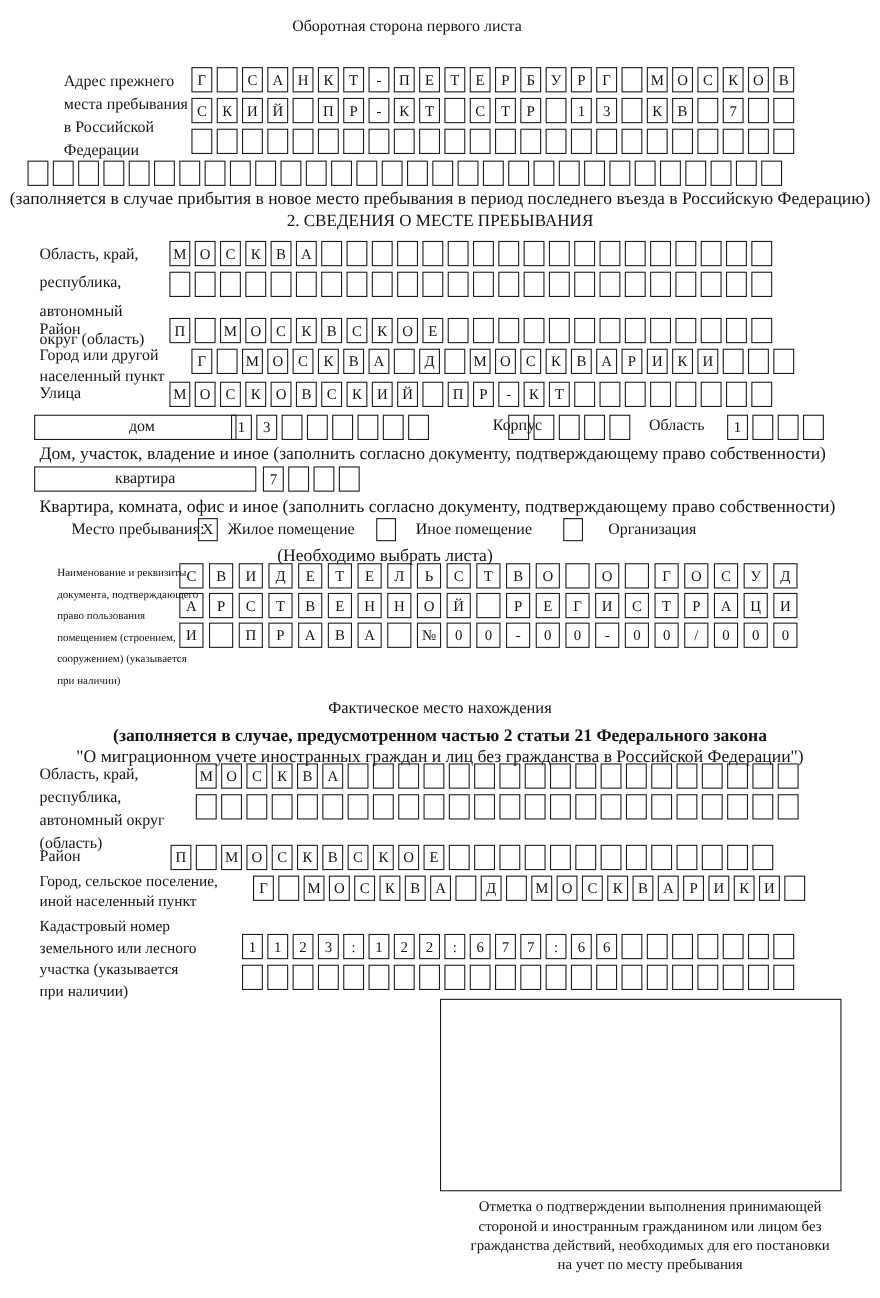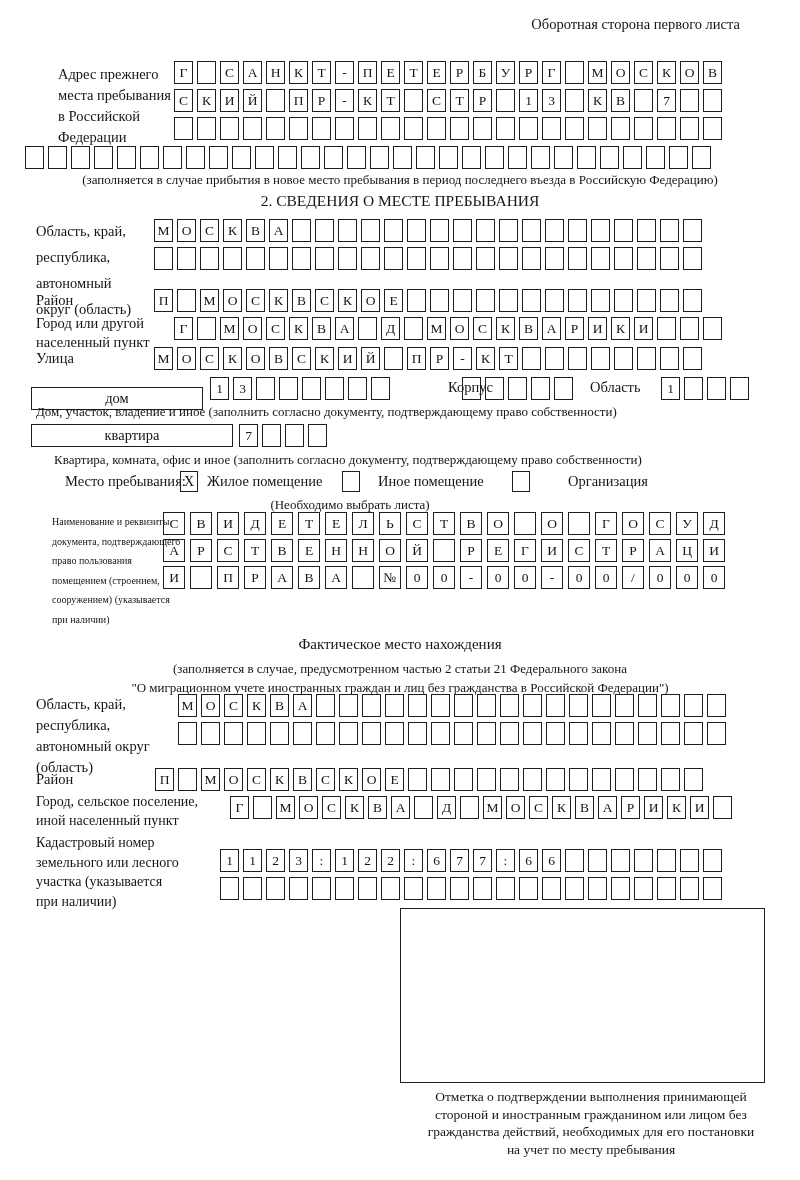--- a/index.html
+++ b/index.html
@@ -1,38 +1,38 @@
 <!DOCTYPE html>
 <html><head>
 <meta charset="utf-8">
 <style>
   html,body{margin:0;padding:0;background:#fff;}
   .page{position:relative;width:800px;height:1180px;background:#ffffff;
         font-family:"Liberation Serif","DejaVu Serif",serif;color:#151515;overflow:hidden;}
   .abs{position:absolute;}
   .lbl{font-size:14.5px;white-space:pre-line;}
-  .cap{font-size:13px;}
+  .cap{font-size:16px;}
   .center{left:0;width:800px;text-align:center;}
   .bold{font-weight:normal;}
   .crow{display:flex;height:24px;}
   .cell{flex:none;width:17px;height:21px;border:1.5px solid #1e1e1e;margin-right:4px;
         font-size:13.5px;line-height:21px;text-align:center;}
   .wide .cell{width:20px;margin-right:5px;}
   .wbox{border:1.5px solid #1e1e1e;height:21px;line-height:21px;text-align:center;font-size:14.5px;}
   .cbox{width:16px;height:19px;border:1.5px solid #1e1e1e;text-align:center;
         font-size:14px;line-height:19px;}
   .bigbox{border:1.5px solid #1e1e1e;background:#fff;}
   .inl{font-size:14.5px;}
 </style>
 </head>
 <body>
 
 <div class="page">
 
-  <div class="abs inl" style="top:16px;left:0;width:740px;text-align:right;font-size:14.5px;">Оборотная сторона первого листа</div>
+  <div class="abs inl" style="top:16px;left:0;width:740px;text-align:center;font-size:14.5px;">Оборотная сторона первого листа</div>
 
   <div class="abs lbl" style="top:64px;left:36px;line-height:21px;margin-left:22px;">Адрес прежнего
 места пребывания
 в Российской
 Федерации</div>
   <div class="abs crow" style="top:61px;left:174px;">
       <span class="cell">Г</span>
       <span class="cell"></span>
       <span class="cell">С</span>
       <span class="cell">А</span>
@@ -280,21 +280,21 @@
       <span class="cell"></span>
       <span class="cell"></span>
       <span class="cell"></span>
       <span class="cell"></span>
       <span class="cell"></span>
       <span class="cell"></span>
       <span class="cell"></span>
       <span class="cell"></span>
     </div>
 
-  <div class="abs wbox" style="top:387px;left:31px;width:170px;">дом</div>
+  <div class="abs wbox" style="top:377px;left:31px;width:170px;padding-left:12px;">дом</div>
   <div class="abs crow" style="top:377px;left:210px;">
       <span class="cell">1</span>
       <span class="cell">3</span>
       <span class="cell"></span>
       <span class="cell"></span>
       <span class="cell"></span>
       <span class="cell"></span>
       <span class="cell"></span>
       <span class="cell"></span>
     </div>
@@ -315,29 +315,29 @@
     </div>
   <div class="abs cap" style="top:404px;left:36px;">Дом, участок, владение и иное (заполнить согласно документу, подтверждающему право собственности)</div>
 
   <div class="abs wbox" style="top:424px;left:31px;width:200px;">квартира</div>
   <div class="abs crow" style="top:424px;left:239px;">
       <span class="cell">7</span>
       <span class="cell"></span>
       <span class="cell"></span>
       <span class="cell"></span>
     </div>
-  <div class="abs cap" style="top:452px;left:36px;margin-left:18px;">Квартира, комната, офис и иное (заполнить согласно документу, подтверждающему право собственности)</div>
+  <div class="abs cap" style="top:452px;left:36px;">Квартира, комната, офис и иное (заполнить согласно документу, подтверждающему право собственности)</div>
 
   <div class="abs inl" style="top:473px;left:36px;margin-left:29px;">Место пребывания:</div>
   <div class="abs cbox" style="top:471px;left:180px;">X</div>
   <div class="abs inl" style="top:473px;left:207px;">Жилое помещение</div>
   <div class="abs cbox" style="top:471px;left:342px;"></div>
   <div class="abs inl" style="top:473px;left:378px;">Иное помещение</div>
   <div class="abs cbox" style="top:471px;left:512px;"></div>
-  <div class="abs inl" style="top:473px;left:568px;">Организация</div>
+  <div class="abs inl" style="top:473px;left:553px;">Организация</div>
   <div class="abs cap" style="top:497px;left:230px;width:240px;text-align:center;">(Необходимо выбрать листа)</div>
 
   <div class="abs lbl" style="top:512px;left:52px;line-height:19.5px;font-size:10px;">Наименование и реквизиты
 документа, подтверждающего
 право пользования
 помещением (строением,
 сооружением) (указывается
 при наличии)</div>
   <div class="abs crow wide" style="top:512px;left:163px;">
       <span class="cell">С</span>
@@ -403,21 +403,21 @@
       <span class="cell">-</span>
       <span class="cell">0</span>
       <span class="cell">0</span>
       <span class="cell">/</span>
       <span class="cell">0</span>
       <span class="cell">0</span>
       <span class="cell">0</span>
     </div>
 
   <div class="abs center bold" style="top:636px;font-size:15px;">Фактическое место нахождения</div>
-  <div class="abs cap center" style="top:661px;">(заполняется в случае, предусмотренном частью 2 статьи 21 Федерального закона</div>
+  <div class="abs cap center" style="top:661px;font-weight:bold;">(заполняется в случае, предусмотренном частью 2 статьи 21 Федерального закона</div>
   <div class="abs cap center" style="top:680px;">"О миграционном учете иностранных граждан и лиц без гражданства в Российской Федерации")</div>
 
   <div class="abs lbl" style="top:694px;left:36px;line-height:21px;">Область, край,
 республика,
 автономный округ
 (область)</div>
   <div class="abs crow" style="top:694px;left:178px;">
       <span class="cell">М</span>
       <span class="cell">О</span>
       <span class="cell">С</span>

